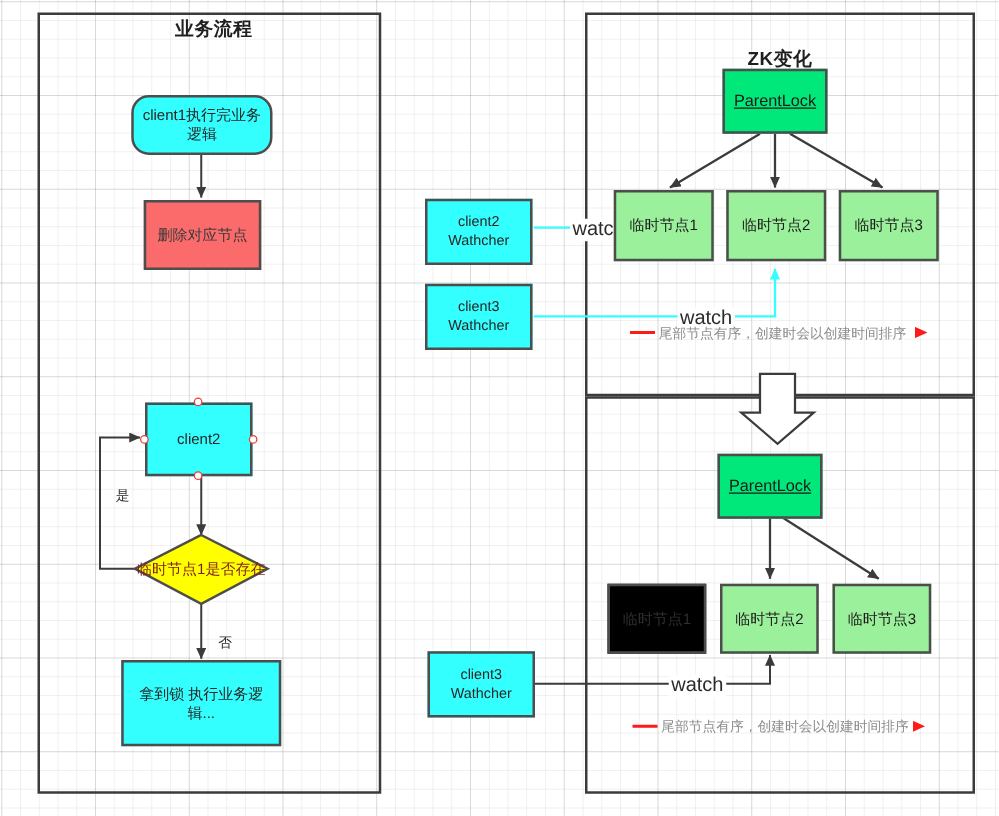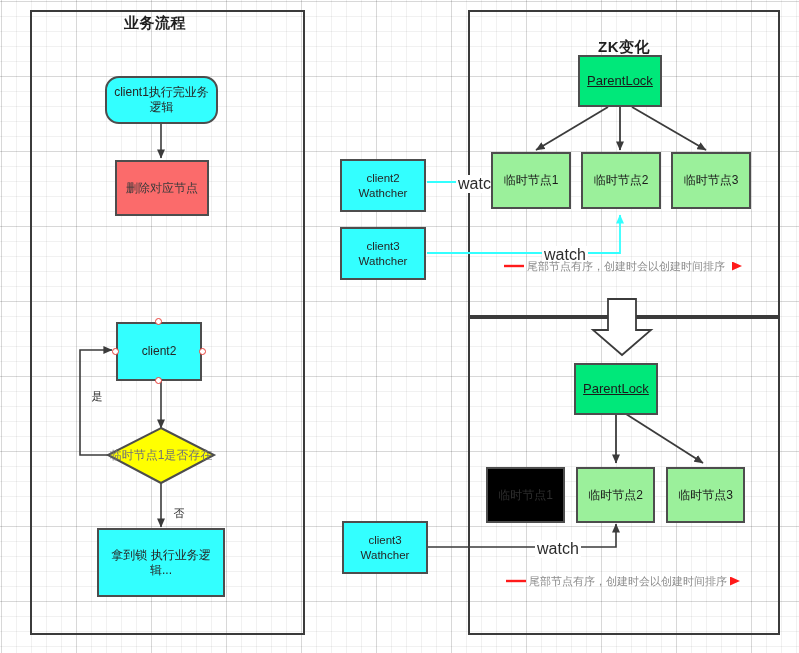--- a/index.html
+++ b/index.html
@@ -37,21 +37,21 @@
   .vert{writing-mode:vertical-rl;text-orientation:upright;}
   .redtext{position:absolute;font-size:11px;color:#8c8c8c;white-space:nowrap;}
   .handle{position:absolute;width:7px;height:7px;border-radius:50%;background:#ffffff;border:1.4px solid #e8403a;box-sizing:border-box;}
 </style>
 </head>
 <body>
 
 <div id="canvas"></div>
 
 <div class="panel" style="left:30px;top:10px;width:275px;height:625px;"></div>
-<div class="paneltitle" style="left:28px;top:14px;width:254px;">业务流程</div>
+<div class="paneltitle" style="left:44px;top:14px;width:254px;">业务流程</div>
 
 <div class="panel" style="left:468px;top:10px;width:312px;height:307px;"></div>
 <div class="paneltitle" style="left:468px;top:14px;width:312px;margin-top:24px;">ZK变化</div>
 
 <div class="panel" style="left:468px;top:317px;width:312px;height:318px;"></div>
 
 <svg class="layer">
   <defs>
     <marker id="arrDark" markerWidth="10" markerHeight="8" refX="8.6" refY="4" orient="auto" markerUnits="userSpaceOnUse">
       <path d="M0,0 L9,4 L0,8 z" fill="#3b3b3b"></path>
@@ -104,21 +104,21 @@
   <span>client2</span>
 </div>
 <div class="handle" style="left:155px;top:318px;"></div>
 <div class="handle" style="left:112px;top:348px;"></div>
 <div class="handle" style="left:199px;top:348px;"></div>
 <div class="handle" style="left:155px;top:377px;"></div>
 
 <svg class="layer">
   <polygon points="161,428 214,455 161,483 108,455" fill="#ffff00" stroke="#4d4d4d" stroke-width="2"></polygon>
 </svg>
-<div class="nodebox" style="left:108px;top:445px;width:106px;height:20px;font-size:12px;color:#737373;background:transparent;border:none;">
+<div class="nodebox" style="left:108px;top:445px;width:106px;height:20px;font-size:12px;color:#7f1d1d;background:transparent;border:none;">
   <span>临时节点1是否存在</span>
 </div>
 
 <div class="nodebox cyan" style="left:97px;top:528px;width:128px;height:69px;font-size:12px;padding:0 5px;">
   <span>拿到锁 执行业务逻辑...</span>
 </div>
 
 <div class="lbl vert" style="left:73px;top:382px;font-size:11px;">是</div>
 <div class="lbl vert" style="left:155px;top:500px;font-size:11px;">否</div>
 

